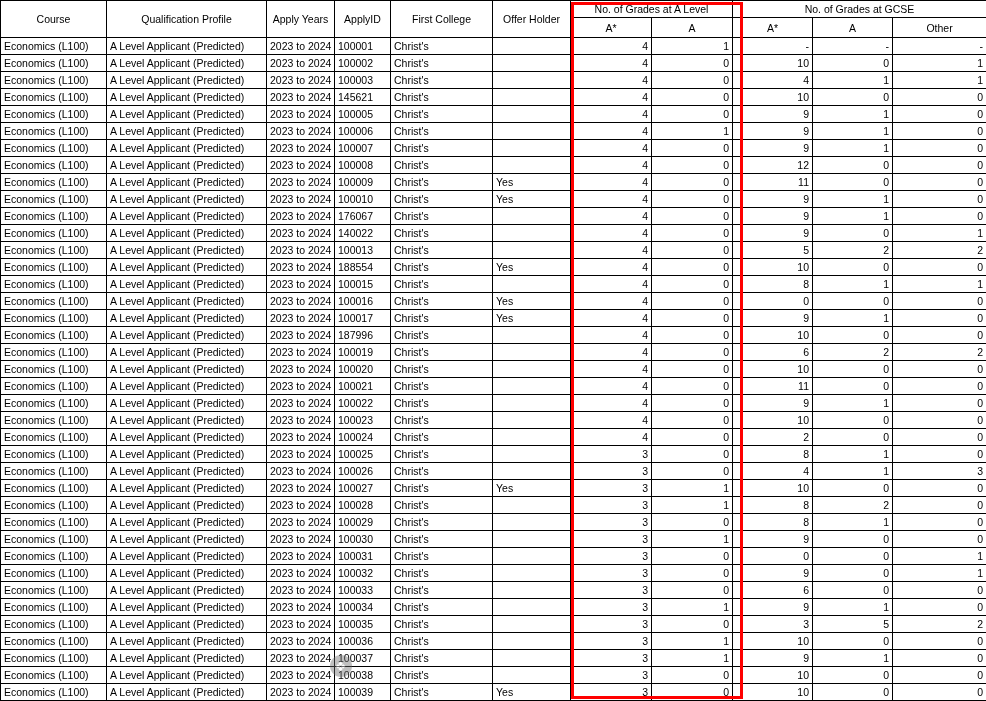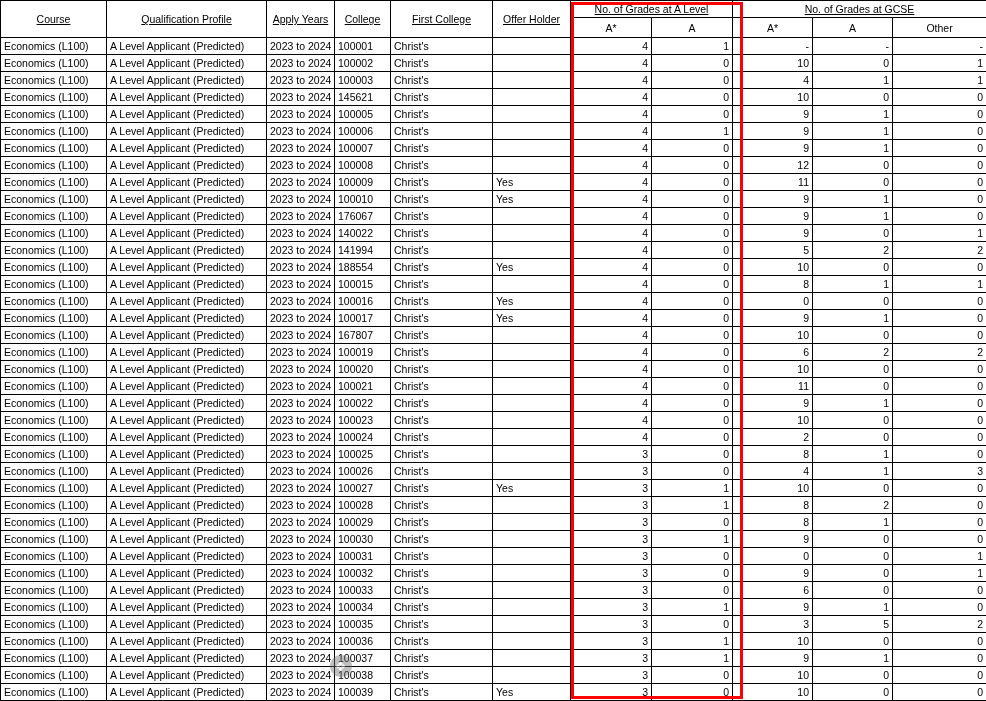--- a/index.html
+++ b/index.html
@@ -31,21 +31,21 @@
     font-weight: normal;
     white-space: nowrap;
     overflow: hidden;
     background: #fff;
   }
   
   tr.hdr1 td, tr.hdr2 td {
     text-align: center;
     vertical-align: middle;
   }
-  tr.hdr1 td { height: 17px; text-decoration: underline; }
+  tr.hdr1 td { height: 17px; }
   tr.hdr2 td { height: 20px; }
   td.left { text-align: left; }
   td.num { text-align: right; padding-right: 6px; }
   td.lbl-left { text-align: left; vertical-align: middle; margin-left: 19px; }
 
   
   col.c-course   { width: 106px; }
   col.c-qual     { width: 160px; }
   col.c-years    { width: 68px; }
   col.c-applyid  { width: 56px; }
@@ -109,21 +109,21 @@
         <col class="c-a">
       <col class="c-gastar">
         <col class="c-ga">
         <col class="c-gother">
     </colgroup>
     <tbody id="tbody">
         <tr class="hdr1">
           <td rowspan="2" class="lbl-left">Course</td>
           <td rowspan="2" class="lbl-left">Qualification Profile</td>
           <td rowspan="2" class="lbl-left">Apply Years</td>
-          <td rowspan="2" class="lbl-left">College</td>
+          <td rowspan="2" class="lbl-left">ApplyID</td>
           <td rowspan="2" class="lbl-left">First College</td>
           <td rowspan="2" class="lbl-left">Offer Holder</td>
           <td colspan="2">No. of Grades at A Level</td>
           <td colspan="3">No. of Grades at GCSE</td>
         </tr>
         <tr class="hdr2">
           <td>A*</td>
           <td>A</td>
           <td>A*</td>
           <td>A</td>
@@ -282,21 +282,21 @@
           <td class="num">4</td>
           <td class="num">0</td>
           <td class="num">9</td>
           <td class="num">0</td>
           <td class="num">1</td>
         </tr>
         <tr>
           <td class="left">Economics (L100)</td>
           <td class="left">A Level Applicant (Predicted)</td>
           <td class="left">2023 to 2024</td>
-          <td class="left">141994</td>
+          <td class="left">100013</td>
           <td class="left">Christ's</td>
           <td class="left"></td>
           <td class="num">4</td>
           <td class="num">0</td>
           <td class="num">5</td>
           <td class="num">2</td>
           <td class="num">2</td>
         </tr>
         <tr>
           <td class="left">Economics (L100)</td>
@@ -347,21 +347,21 @@
           <td class="num">4</td>
           <td class="num">0</td>
           <td class="num">9</td>
           <td class="num">1</td>
           <td class="num">0</td>
         </tr>
         <tr>
           <td class="left">Economics (L100)</td>
           <td class="left">A Level Applicant (Predicted)</td>
           <td class="left">2023 to 2024</td>
-          <td class="left">167807</td>
+          <td class="left">187996</td>
           <td class="left">Christ's</td>
           <td class="left"></td>
           <td class="num">4</td>
           <td class="num">0</td>
           <td class="num">10</td>
           <td class="num">0</td>
           <td class="num">0</td>
         </tr>
         <tr>
           <td class="left">Economics (L100)</td>

